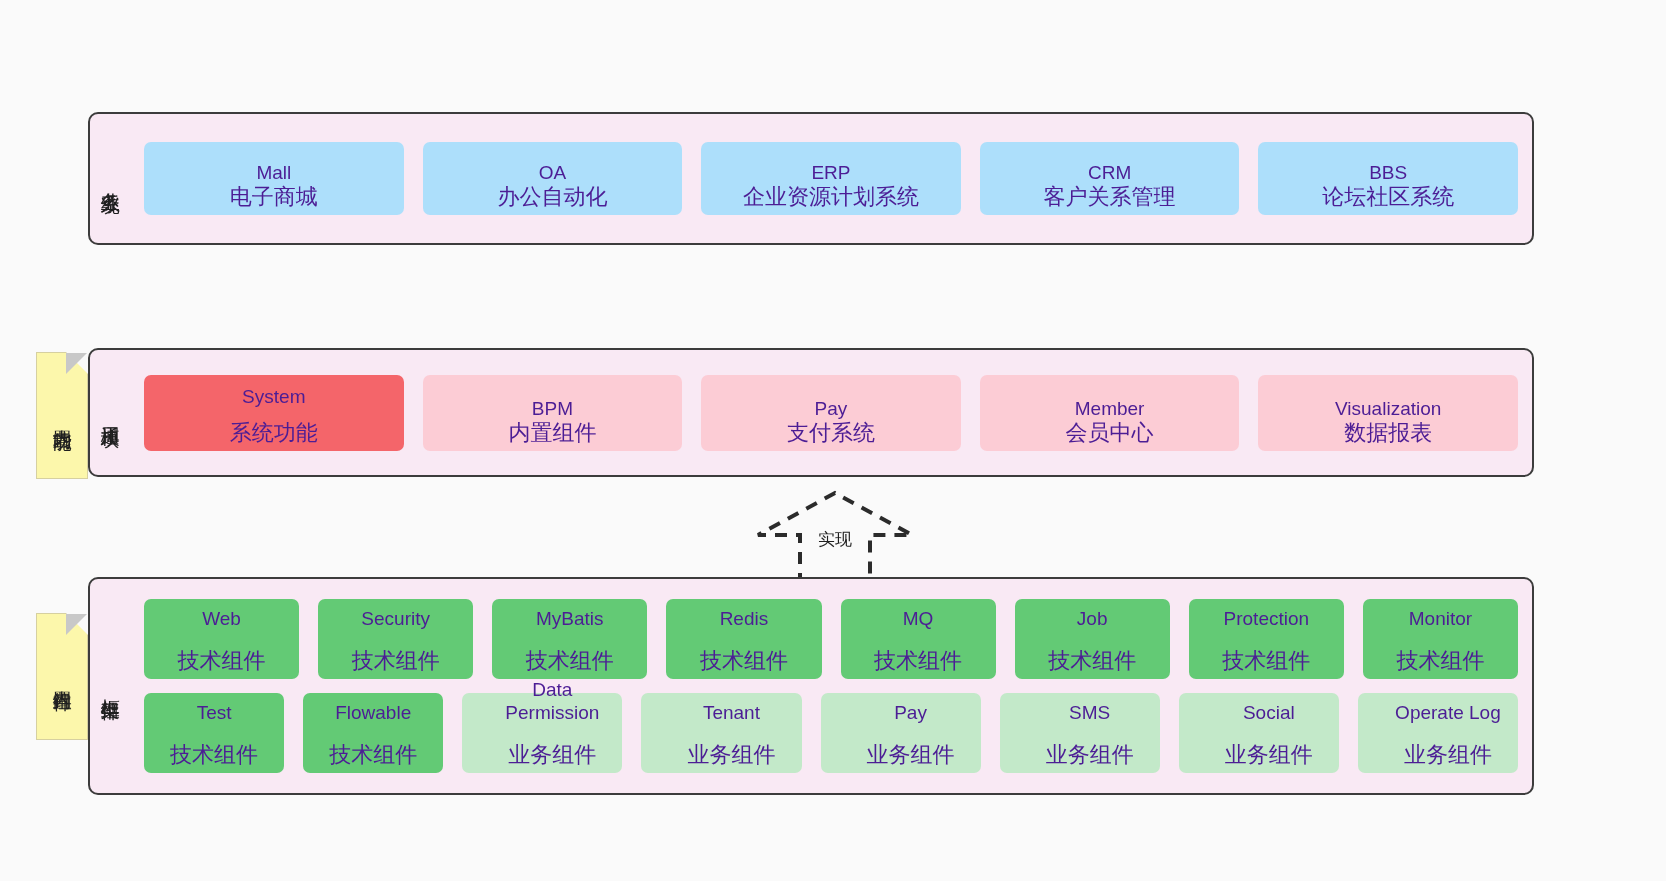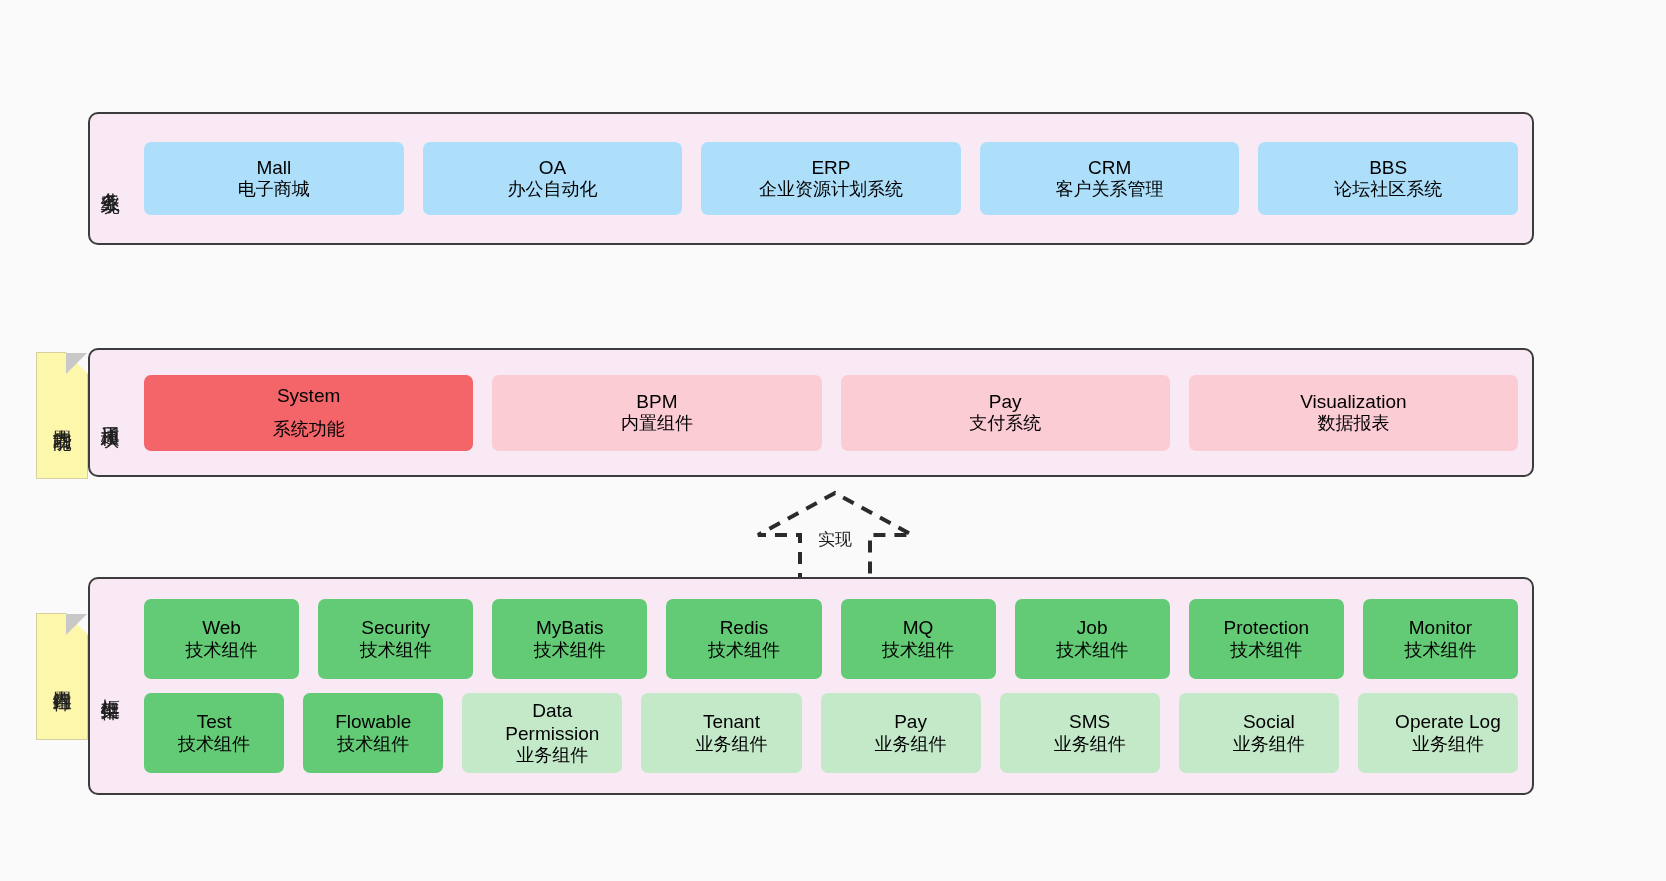--- a/index.html
+++ b/index.html
@@ -54,44 +54,44 @@
     align-items: stretch;
   }
 
   
   .card {
     flex: 1 1 0;
     border-radius: 7px;
     display: flex;
     flex-direction: column;
     align-items: center;
-    justify-content: center;
+    justify-content: flex-end;
     text-align: center;
-    color: #000000;
+    color: #4c1d95;
     padding: 4px 6px;
     line-height: 1.22;
   }
   .card .t1 { font-size: 19px; }
-  .card .t2 { font-size: 18px; }
+  .card .t2 { font-size: 22px; }
 
   .c-blue       { background: #addffb; }
   .c-red        { background: #f4656a; gap: 12px; }
   .c-pink       { background: #fcccd5; }
   .c-green      { background: #63ca75; }
   .c-lightgreen { background: #c3e9c9; padding-left: 26px; }
 
   
   #layer-business { left: 88px;  top: 112px; width: 1446px; height: 133px; }
   #layer-business .card { height: 73px; }
 
   #layer-common   { left: 88px;  top: 348px; width: 1446px; height: 129px; }
   #layer-common .card { height: 76px; }
 
   #layer-framework{ left: 88px;  top: 577px; width: 1446px; height: 218px; }
-  #layer-framework .card { height: 80px; }
+  #layer-framework .card { height: 80px; gap: 18px; }
 
   
   .sticky {
     position: absolute;
     width: 52px;
     background: #fcf7ab;
     border: 1px solid #d6d0a0;
     display: flex;
     align-items: center;
     justify-content: center;
@@ -188,20 +188,24 @@
           </div>
           <div class="card c-pink">
             <div class="t1">BPM</div>
             <div class="t2">内置组件</div>
           </div>
           <div class="card c-pink">
             <div class="t1">Pay</div>
             <div class="t2">支付系统</div>
           </div>
           <div class="card c-pink">
+            <div class="t1">Member</div>
+            <div class="t2">会员中心</div>
+          </div>
+          <div class="card c-pink">
             <div class="t1">Visualization</div>
             <div class="t2">数据报表</div>
           </div>
         </div>
     </div>
   </div>
 
   <div class="connector" id="connector-realize">
     <svg viewBox="0 0 170 100" xmlns="http://www.w3.org/2000/svg">
       <path d="M 50 95 L 50 45 L 8 45 L 85 3 L 162 45 L 120 45 L 120 95" fill="none" stroke="#2b2b2b" stroke-width="4" stroke-dasharray="12,9" stroke-linecap="butt" stroke-linejoin="miter"></path>

